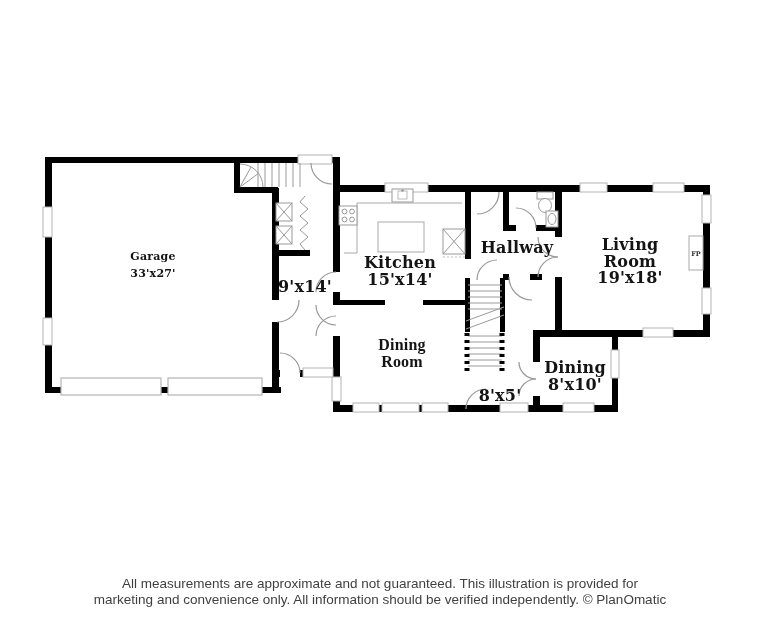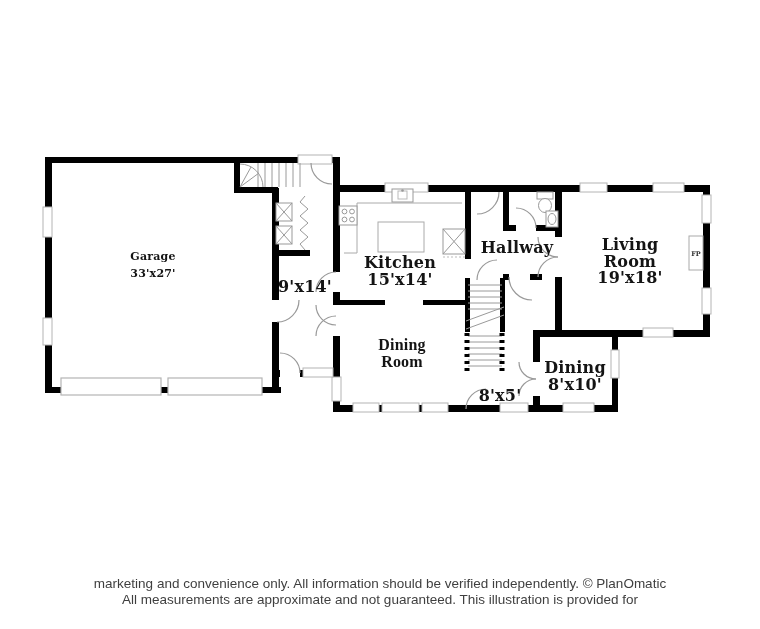--- a/index.html
+++ b/index.html
@@ -217,17 +217,17 @@
   <div class="room-label" style="left:535px;top:360px;width:80px;">
     <div>Dining</div>
     <div>8'x10'</div>
   </div>
 
   <div class="room-label" style="left:460px;top:388px;width:80px;">
     <div>8'x5'</div>
   </div>
 
   <div class="footer">
+    <div>All measurements are approximate and not guaranteed. This illustration is provided for</div>
     <div>marketing and convenience only. All information should be verified independently. © PlanOmatic</div>
-    <div>All measurements are approximate and not guaranteed. This illustration is provided for</div>
   </div>
 
 </div>
 
 </body></html>

